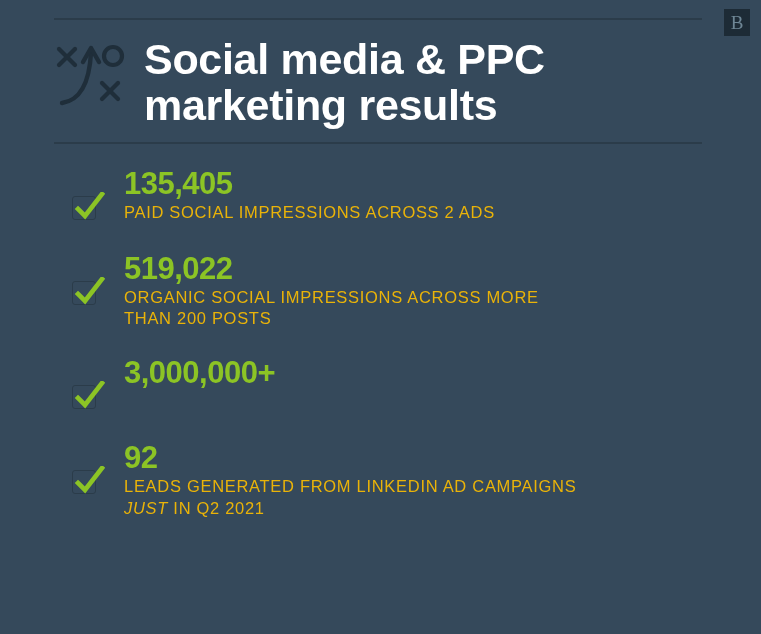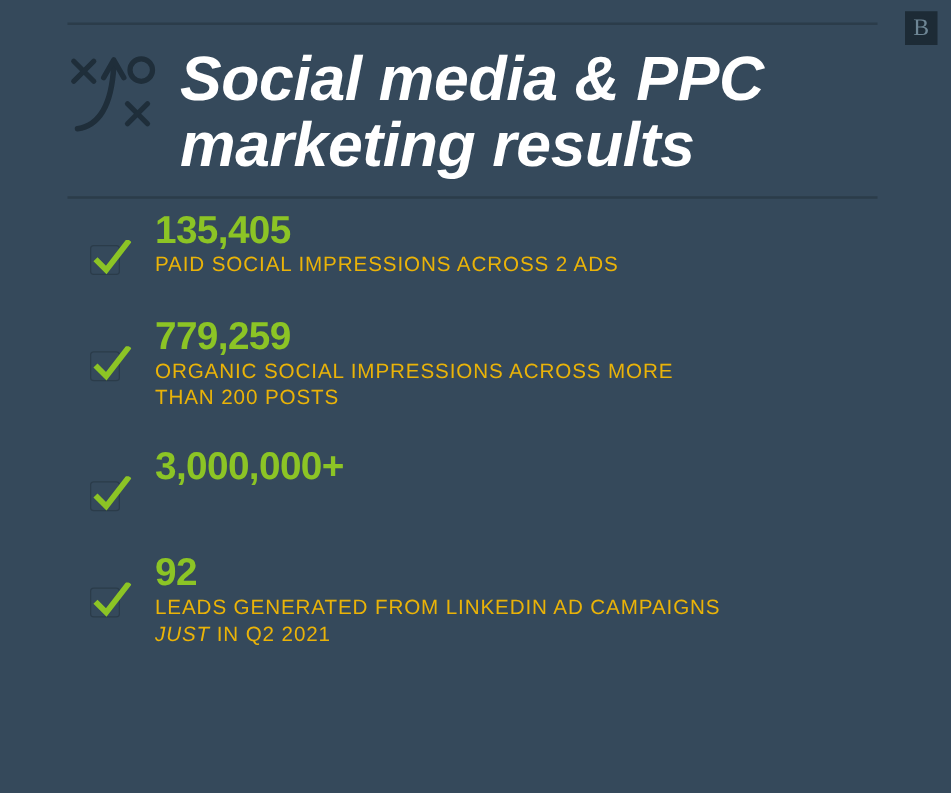--- a/index.html
+++ b/index.html
@@ -64,28 +64,27 @@
     width: 76px;
     height: 72px;
     margin-top: 4px;
     margin-left: 2px;
   }
   .title-block {
     margin-left: 12px;
     padding-top: 2px;
   }
   .title {
-    font-size: 50px;
+    font-size: 43px;
     font-weight: bold;
     line-height: 1.06;
     color: #FFFFFF;
     letter-spacing: -0.3px;
     white-space: pre-line;
     margin: 0;
-    font-style: italic;
   }
 
   
   .stats {
     position: absolute;
     left: 54px;
     top: 168px;
     width: 660px;
   }
   .stat-row {
@@ -207,21 +206,21 @@
     </div>
 
     <div class="stat-row">
       <span class="check-wrap">
         <span class="check-box"></span>
         <svg class="check-mark" viewBox="0 0 32 32" xmlns="http://www.w3.org/2000/svg">
           <path d="M5 17 L12 24 L29 2" fill="none" stroke="#8CC425" stroke-width="4.6" stroke-linecap="square" stroke-linejoin="miter"></path>
         </svg>
       </span>
       <div class="stat-text">
-        <div class="stat-number">779,259</div>
+        <div class="stat-number">519,022</div>
         <div class="stat-label">ORGANIC SOCIAL IMPRESSIONS ACROSS MORE
 THAN 200 POSTS</div>
       </div>
     </div>
 
     <div class="stat-row">
       <span class="check-wrap">
         <span class="check-box"></span>
         <svg class="check-mark" viewBox="0 0 32 32" xmlns="http://www.w3.org/2000/svg">
           <path d="M5 17 L12 24 L29 2" fill="none" stroke="#8CC425" stroke-width="4.6" stroke-linecap="square" stroke-linejoin="miter"></path>

